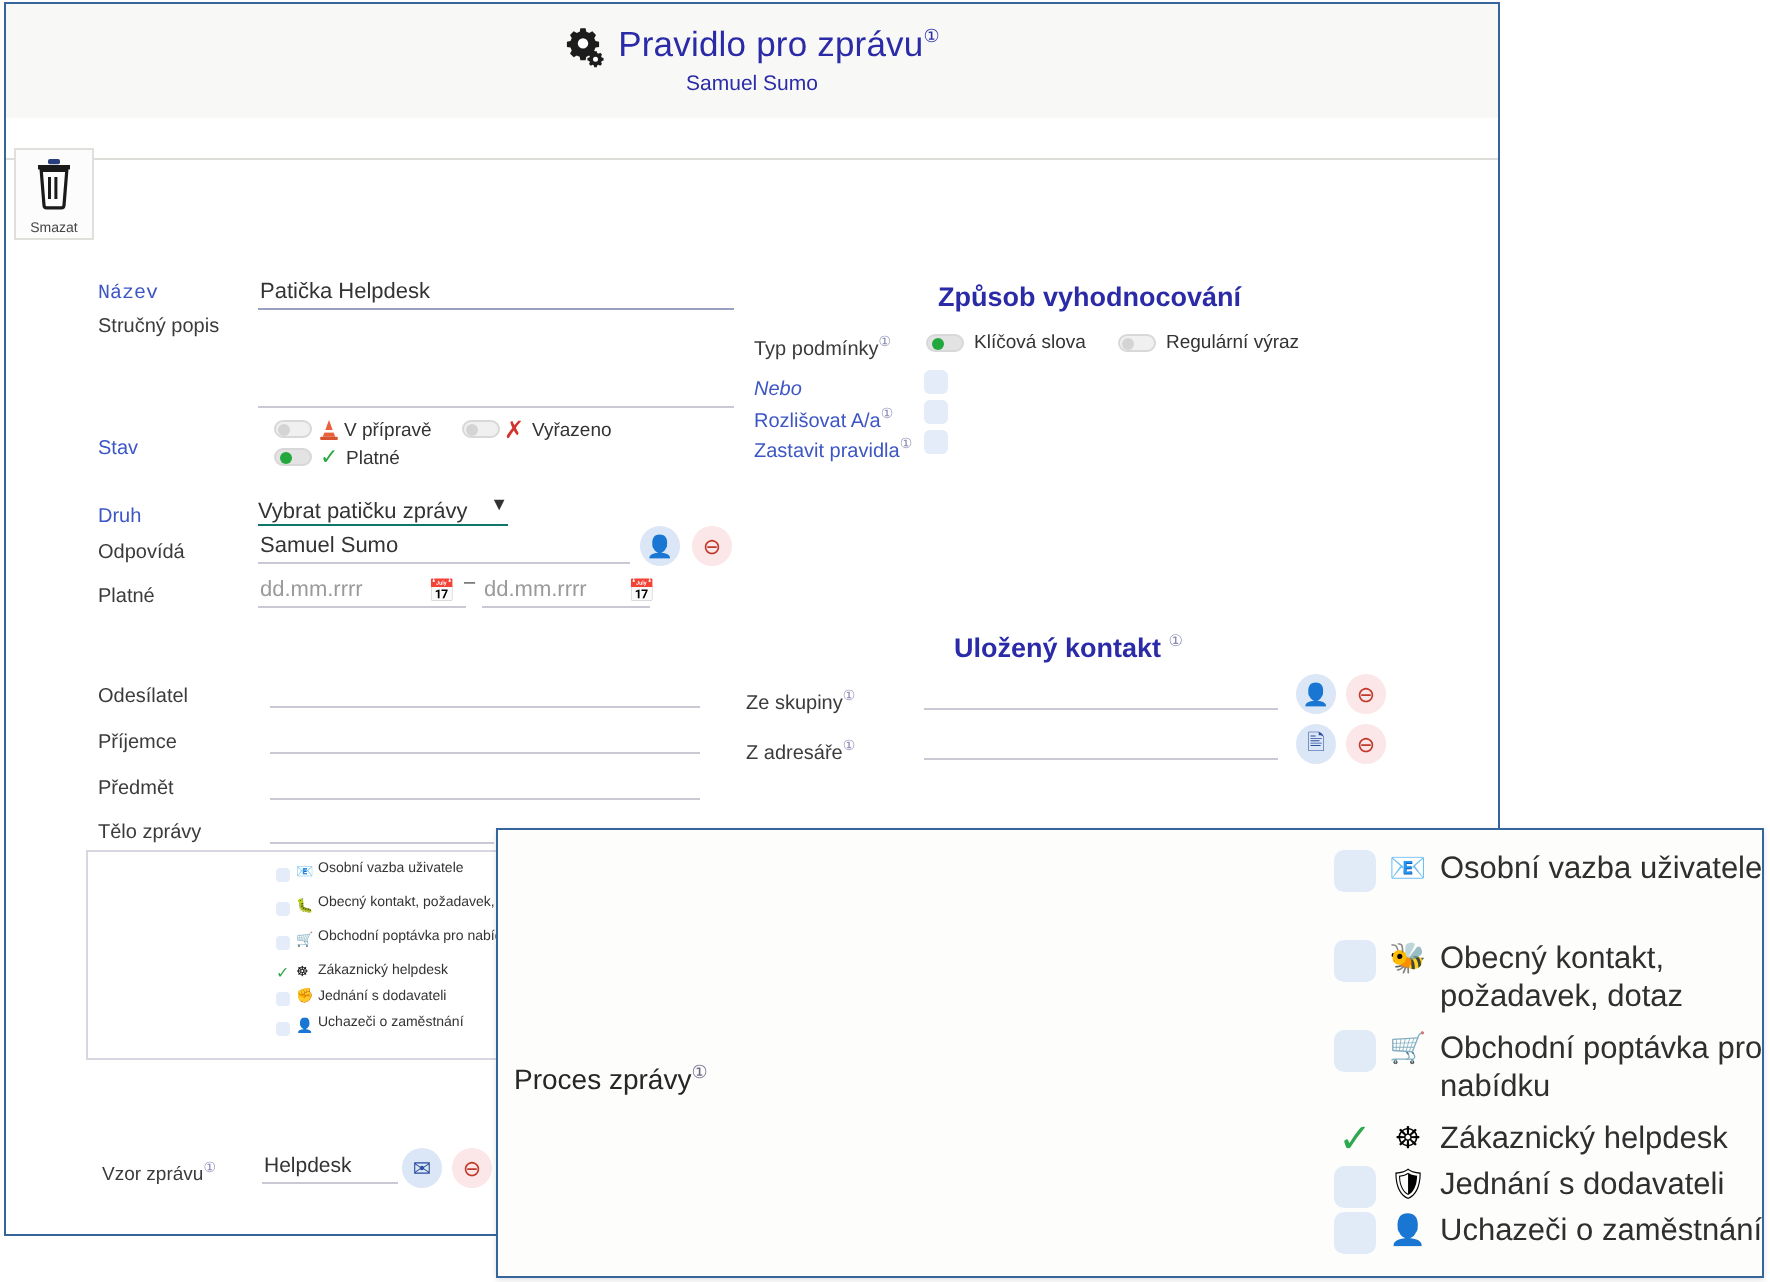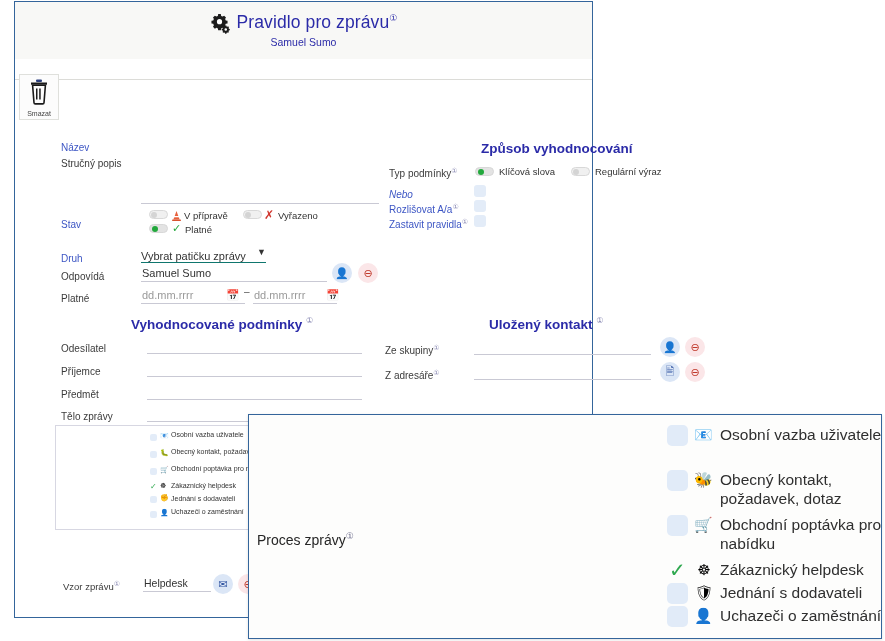--- a/index.html
+++ b/index.html
@@ -4,21 +4,21 @@
 <style>
   html,body{margin:0;padding:0;}
   body{
     width:885px;height:641px;overflow:hidden;position:relative;
     background:#ffffff;
     font-family:"Liberation Sans","DejaVu Sans",sans-serif;
     -webkit-font-smoothing:antialiased;
   }
   
   #main-window{
-    position:absolute;left:14px;top:1px;width:579px;height:617px;
+    position:absolute;left:2px;top:1px;width:748px;height:617px;
     border:1px solid #34659b;background:#ffffff;box-sizing:border-box;
   }
   #header{
     position:absolute;left:0;top:0;right:0;height:57px;
     background:#f8f8f6;border-bottom:1px solid #e4e4e0;
   }
   #title-row{
     display:flex;align-items:center;justify-content:center;gap:5px;
     padding-top:9px;
   }
@@ -165,21 +165,22 @@
         <rect x="3" y="4.5" width="16" height="2.2" fill="#1a1a1a"></rect>
         <rect x="8" y="1.5" width="6" height="2.6" rx="1" fill="#2b3f7e"></rect>
         <path d="M4.6 7.2h12.8l-1.4 17.5c-.05.7-.6 1.2-1.3 1.2H7.3c-.7 0-1.25-.5-1.3-1.2z" fill="none" stroke="#1a1a1a" stroke-width="1.6"></path>
         <rect x="8" y="10.5" width="1.5" height="11" fill="#1a1a1a"></rect>
         <rect x="11.2" y="10.5" width="1.5" height="11" fill="#1a1a1a"></rect>
       </svg>
     </span>
     <span class="lbl">Smazat</span>
   </div>
 
-  <div class="lbl-left lbl-link" style="left:46px;top:140px;">Název</div>
+  <div class="lbl-left lbl-link" style="left:46px;top:140px;font-family:Liberation Mono, monospace;">Název</div>
+  <input class="line-input thick" style="left: 126px; top: 136px; width: 238px; height: 17px;" value="Patička Helpdesk">
 
   <div class="lbl-left" style="left:46px;top:156px;">Stručný popis</div>
   <textarea class="line-input" style="left: 126px; top: 154px; width: 238px; height: 48px; border-bottom: 1px solid rgb(201, 201, 212); resize: none;"></textarea>
 
   <div class="lbl-left lbl-link" style="left:46px;top:217px;">Stav</div>
 
   <div class="toggle" style="left:134px;top:208px;">
       <span class="knob"></span>
     </div>
   <span style="position:absolute;left:156px;top:206px;">
@@ -235,21 +236,20 @@
 
   <div class="lbl-left lbl-link" style="left:374px;top:186px;font-style:italic;"><span>Nebo</span><span class="sup"></span></div>
   <div class="chk" style="left:459px;top:183px;"></div>
 
   <div class="lbl-left lbl-link" style="left:374px;top:201px;"><span>Rozlišovat A/a</span><span class="sup">①</span></div>
   <div class="chk" style="left:459px;top:198px;"></div>
 
   <div class="lbl-left lbl-link" style="left:374px;top:216px;"><span>Zastavit pravidla</span><span class="sup">①</span></div>
   <div class="chk" style="left:459px;top:213px;"></div>
 
-  <div class="section-head" style="left:116px;top:314px;"><span>Vyhodnocované podmínky</span> <sup class="sup">①</sup></div>
 
   <div class="lbl-left" style="left:46px;top:341px;">Odesílatel</div>
   <input class="line-input" style="left: 132px; top: 336px; width: 215px; height: 16px;">
 
   <div class="lbl-left" style="left:46px;top:364px;">Příjemce</div>
   <input class="line-input" style="left: 132px; top: 359px; width: 215px; height: 16px;">
 
   <div class="lbl-left" style="left:46px;top:387px;">Předmět</div>
   <input class="line-input" style="left: 132px; top: 382px; width: 215px; height: 16px;">
 

